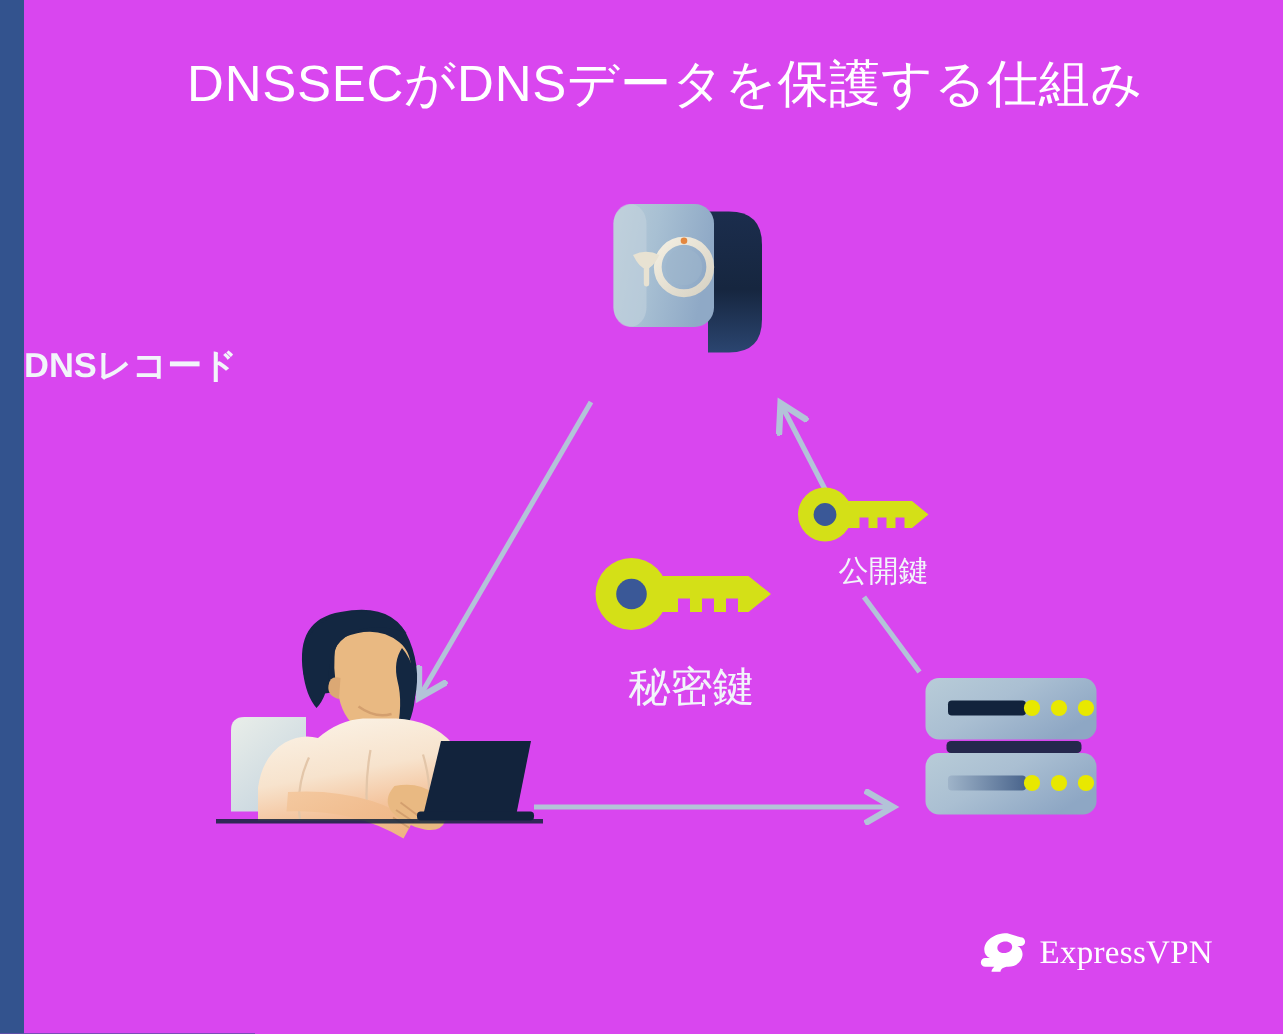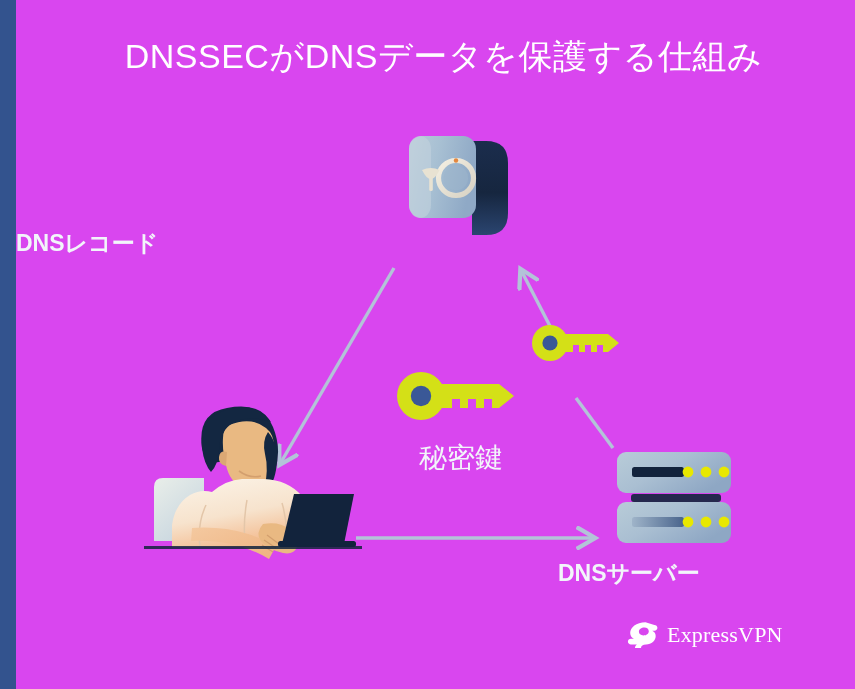--- a/index.html
+++ b/index.html
@@ -55,21 +55,21 @@
     left: 0;
     top: 0;
     width: 855px;
     height: 689px;
   }
   .arrows { pointer-events: none; }
 
   
   .logo {
     position: absolute;
-    left: 608px;
+    left: 634px;
     top: 618px;
     display: flex;
     align-items: center;
     gap: 9px;
   }
   .logo-text {
     color: #ffffff;
     font-family: "Liberation Serif", "DejaVu Serif", serif;
     font-size: 22px;
     letter-spacing: 0.2px;
@@ -165,21 +165,20 @@
 
       <rect x="615" y="494" width="90" height="8" rx="3" ry="3" fill="#16263f" opacity="0.92"></rect>
 
       <rect x="601" y="502" width="114" height="41" rx="9" ry="9" fill="url(#srvGrad)"></rect>
       <rect x="616" y="517" width="52" height="10" rx="2.5" ry="2.5" fill="url(#slotGrad)"></rect>
       <circle cx="672" cy="522" r="5.4" fill="#e8e800"></circle>
       <circle cx="690" cy="522" r="5.4" fill="#e8e800"></circle>
       <circle cx="708" cy="522" r="5.4" fill="#e8e800"></circle>
     </g>
   </svg>
-  <div class="node-label" style="left:542px;top:558px;width:240px;">DNSサーバー</div>
 
   <svg class="layer" viewBox="0 0 855 689" xmlns="http://www.w3.org/2000/svg">
     <defs>
       <linearGradient id="shirtGrad" x1="0.1" y1="0" x2="0.5" y2="1">
         <stop offset="0%" stop-color="#fbf3e7"></stop>
         <stop offset="55%" stop-color="#f7e3cd"></stop>
         <stop offset="100%" stop-color="#f3b98c"></stop>
       </linearGradient>
       <linearGradient id="chairGrad" x1="0" y1="0" x2="0.7" y2="1">
         <stop offset="0%" stop-color="#e9eee9"></stop>
@@ -239,20 +238,21 @@
       <circle cx="534" cy="343" r="7.6" fill="#3a5897"></circle>
       <path d="M548 334 h44 l11 9 l-11 9 h-5 v-7 h-6 v7 h-6 v-7 h-6 v7 h-6 v-7 h-6 v7 h-9 z"></path>
     </g>
 
     <g fill="#d4e017">
       <circle cx="405" cy="396" r="24"></circle>
       <circle cx="405" cy="396" r="10.2" fill="#3a5897"></circle>
       <path d="M424 384 h59 l15 12 l-15 12 h-7 v-9 h-8 v9 h-8 v-9 h-8 v9 h-8 v-9 h-8 v9 h-12 z"></path>
     </g>
   </svg>
+  <div class="key-label" style="left:493px;top:367px;width:160px;">公開鍵</div>
   <div class="key-label" style="left:365px;top:439px;width:160px;font-size:28px;">秘密鍵</div>
 
   <div class="logo">
     <svg width="34" height="34" viewBox="0 0 34 34" xmlns="http://www.w3.org/2000/svg">
       <path d="M21.5 4.2 C12.2 4.2 6.2 9.4 6.2 15.1 c0 2.6 1.4 4.6 3.7 5.6
                l-3.0 0 c-1.7 0 -3.0 1.3 -3.0 2.9 c0 1.6 1.3 2.9 3.0 2.9
                l6.0 0 c-1.2 1.0 -1.9 2.2 -1.9 3.4 l6.0 0
                c0 -1.8 1.9 -3.4 5.1 -3.4 c5.4 0 9.6 -3.7 9.6 -8.5
                c0 -2.4 -1.3 -4.3 -3.4 -5.3 l2.1 0 c1.7 0 3.0 -1.3 3.0 -2.9
                c0 -1.6 -1.3 -2.9 -3.0 -2.9 z

